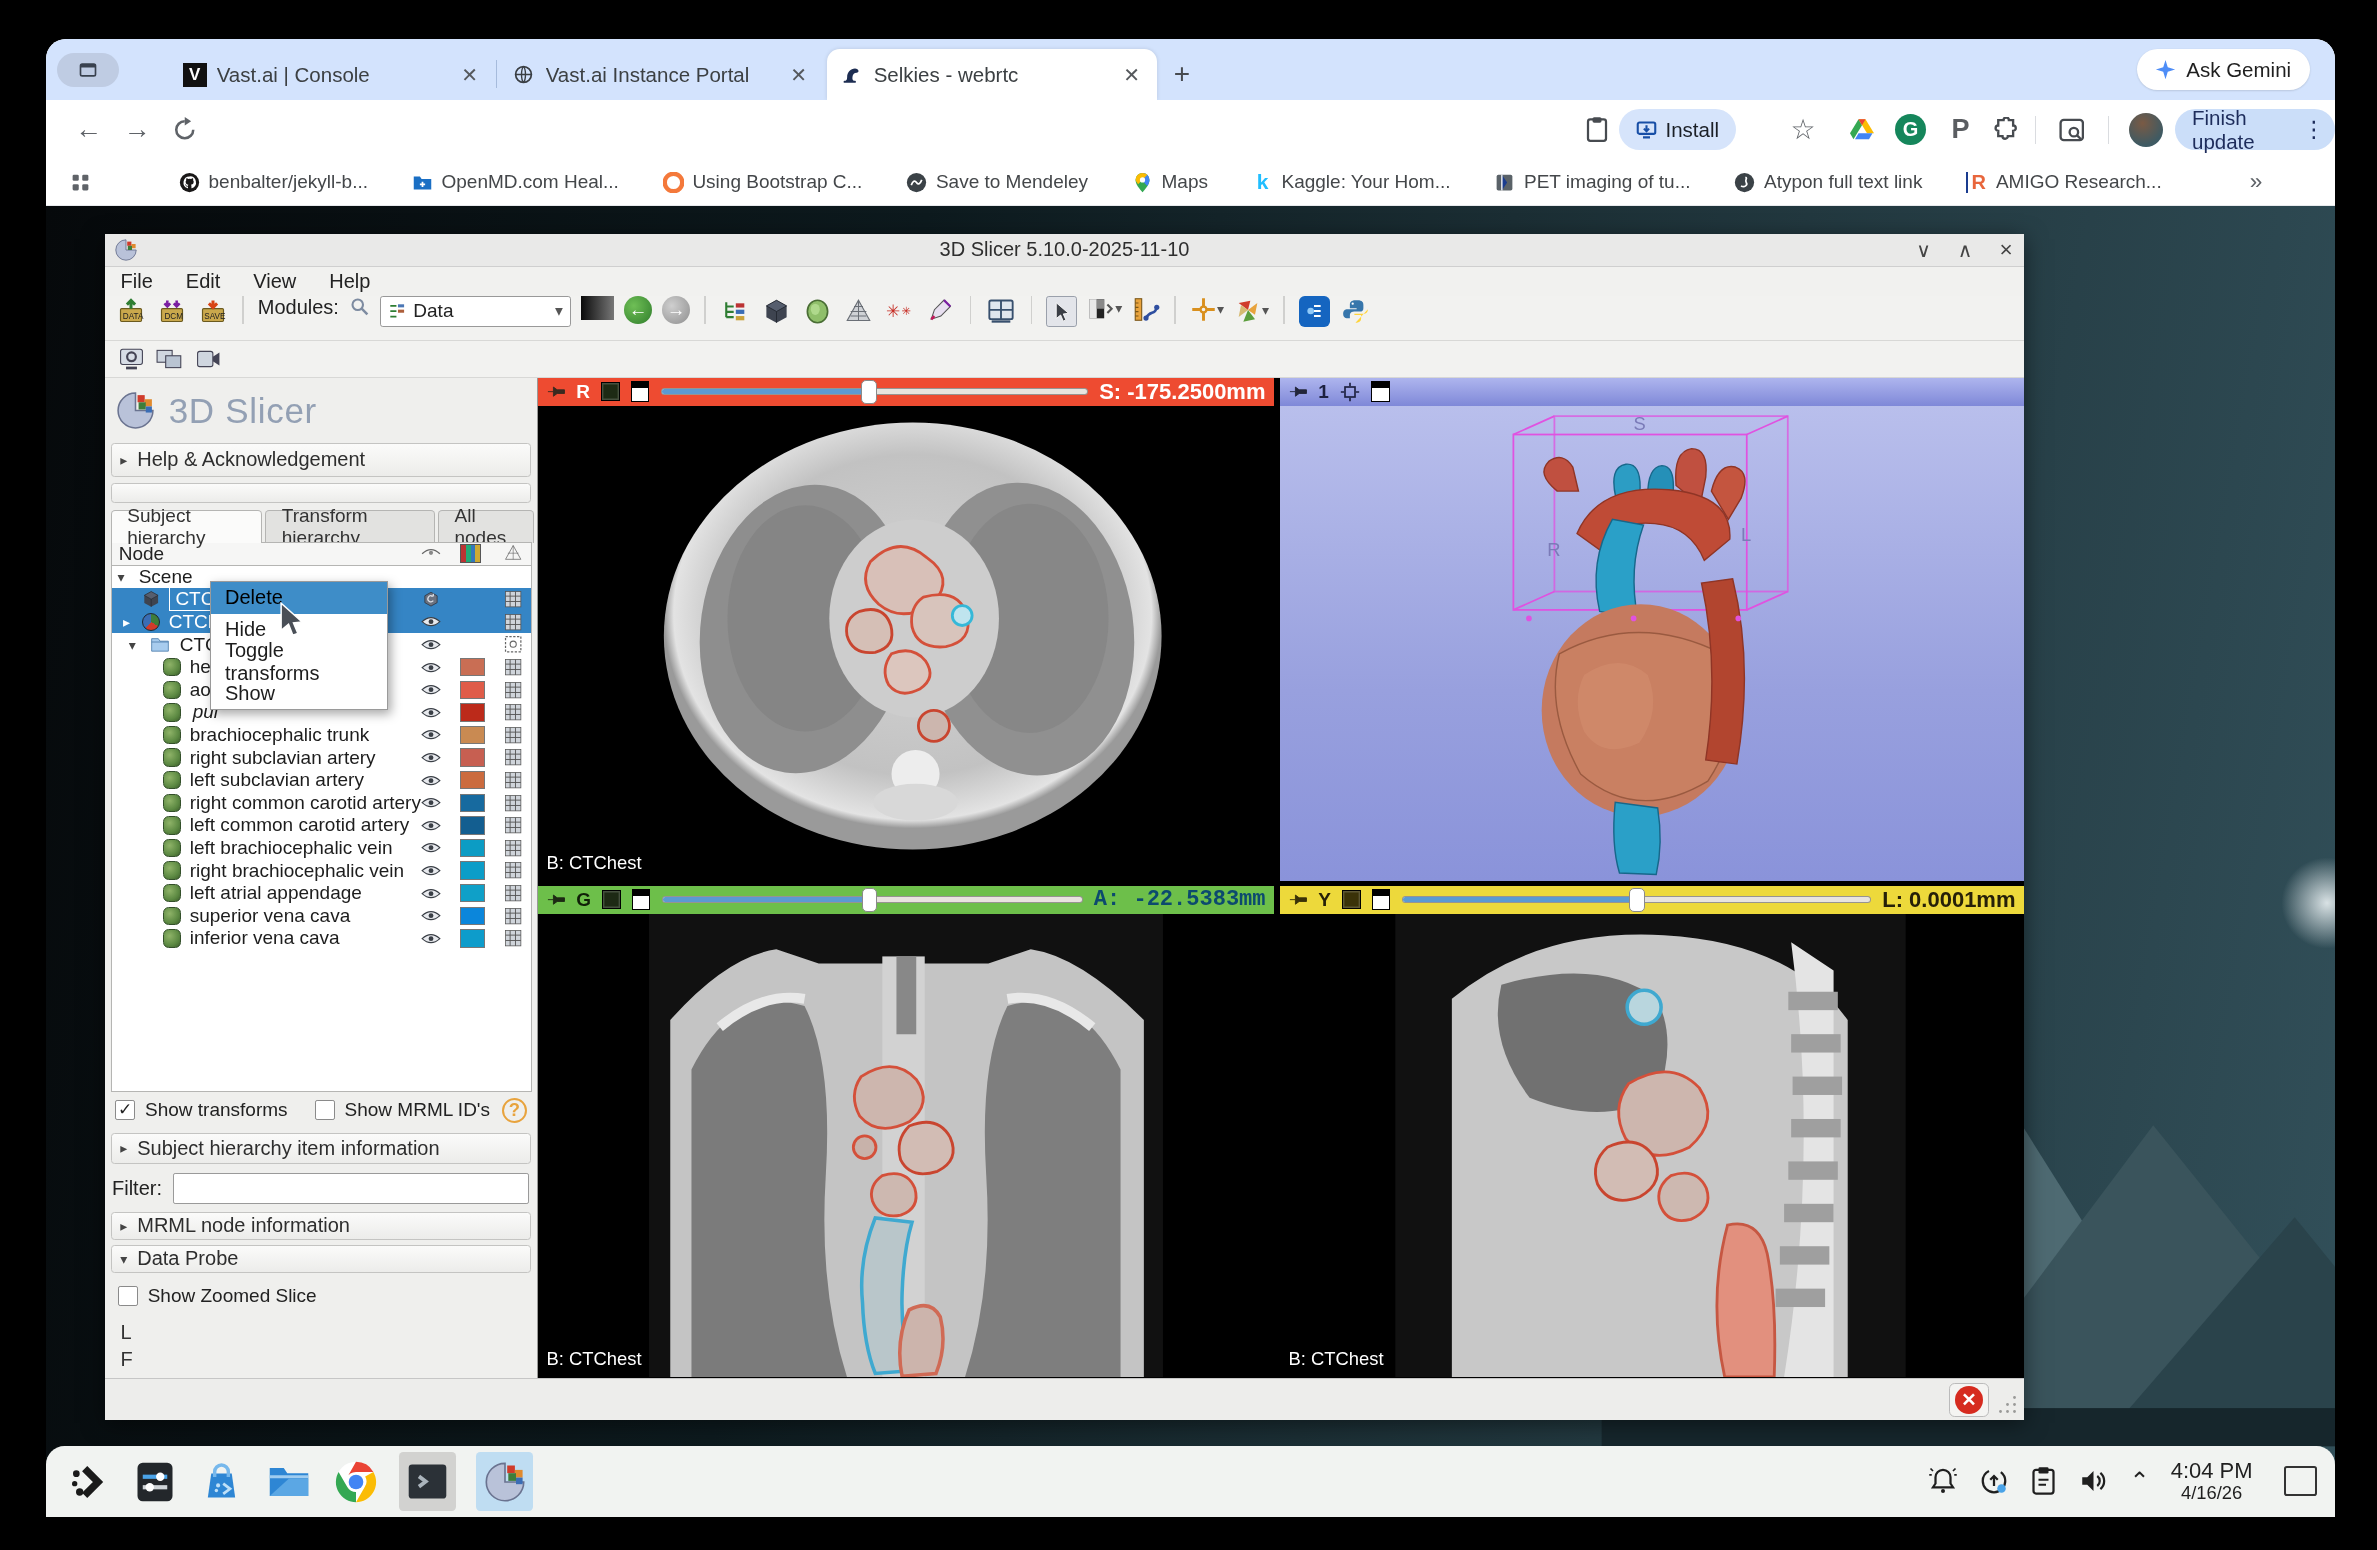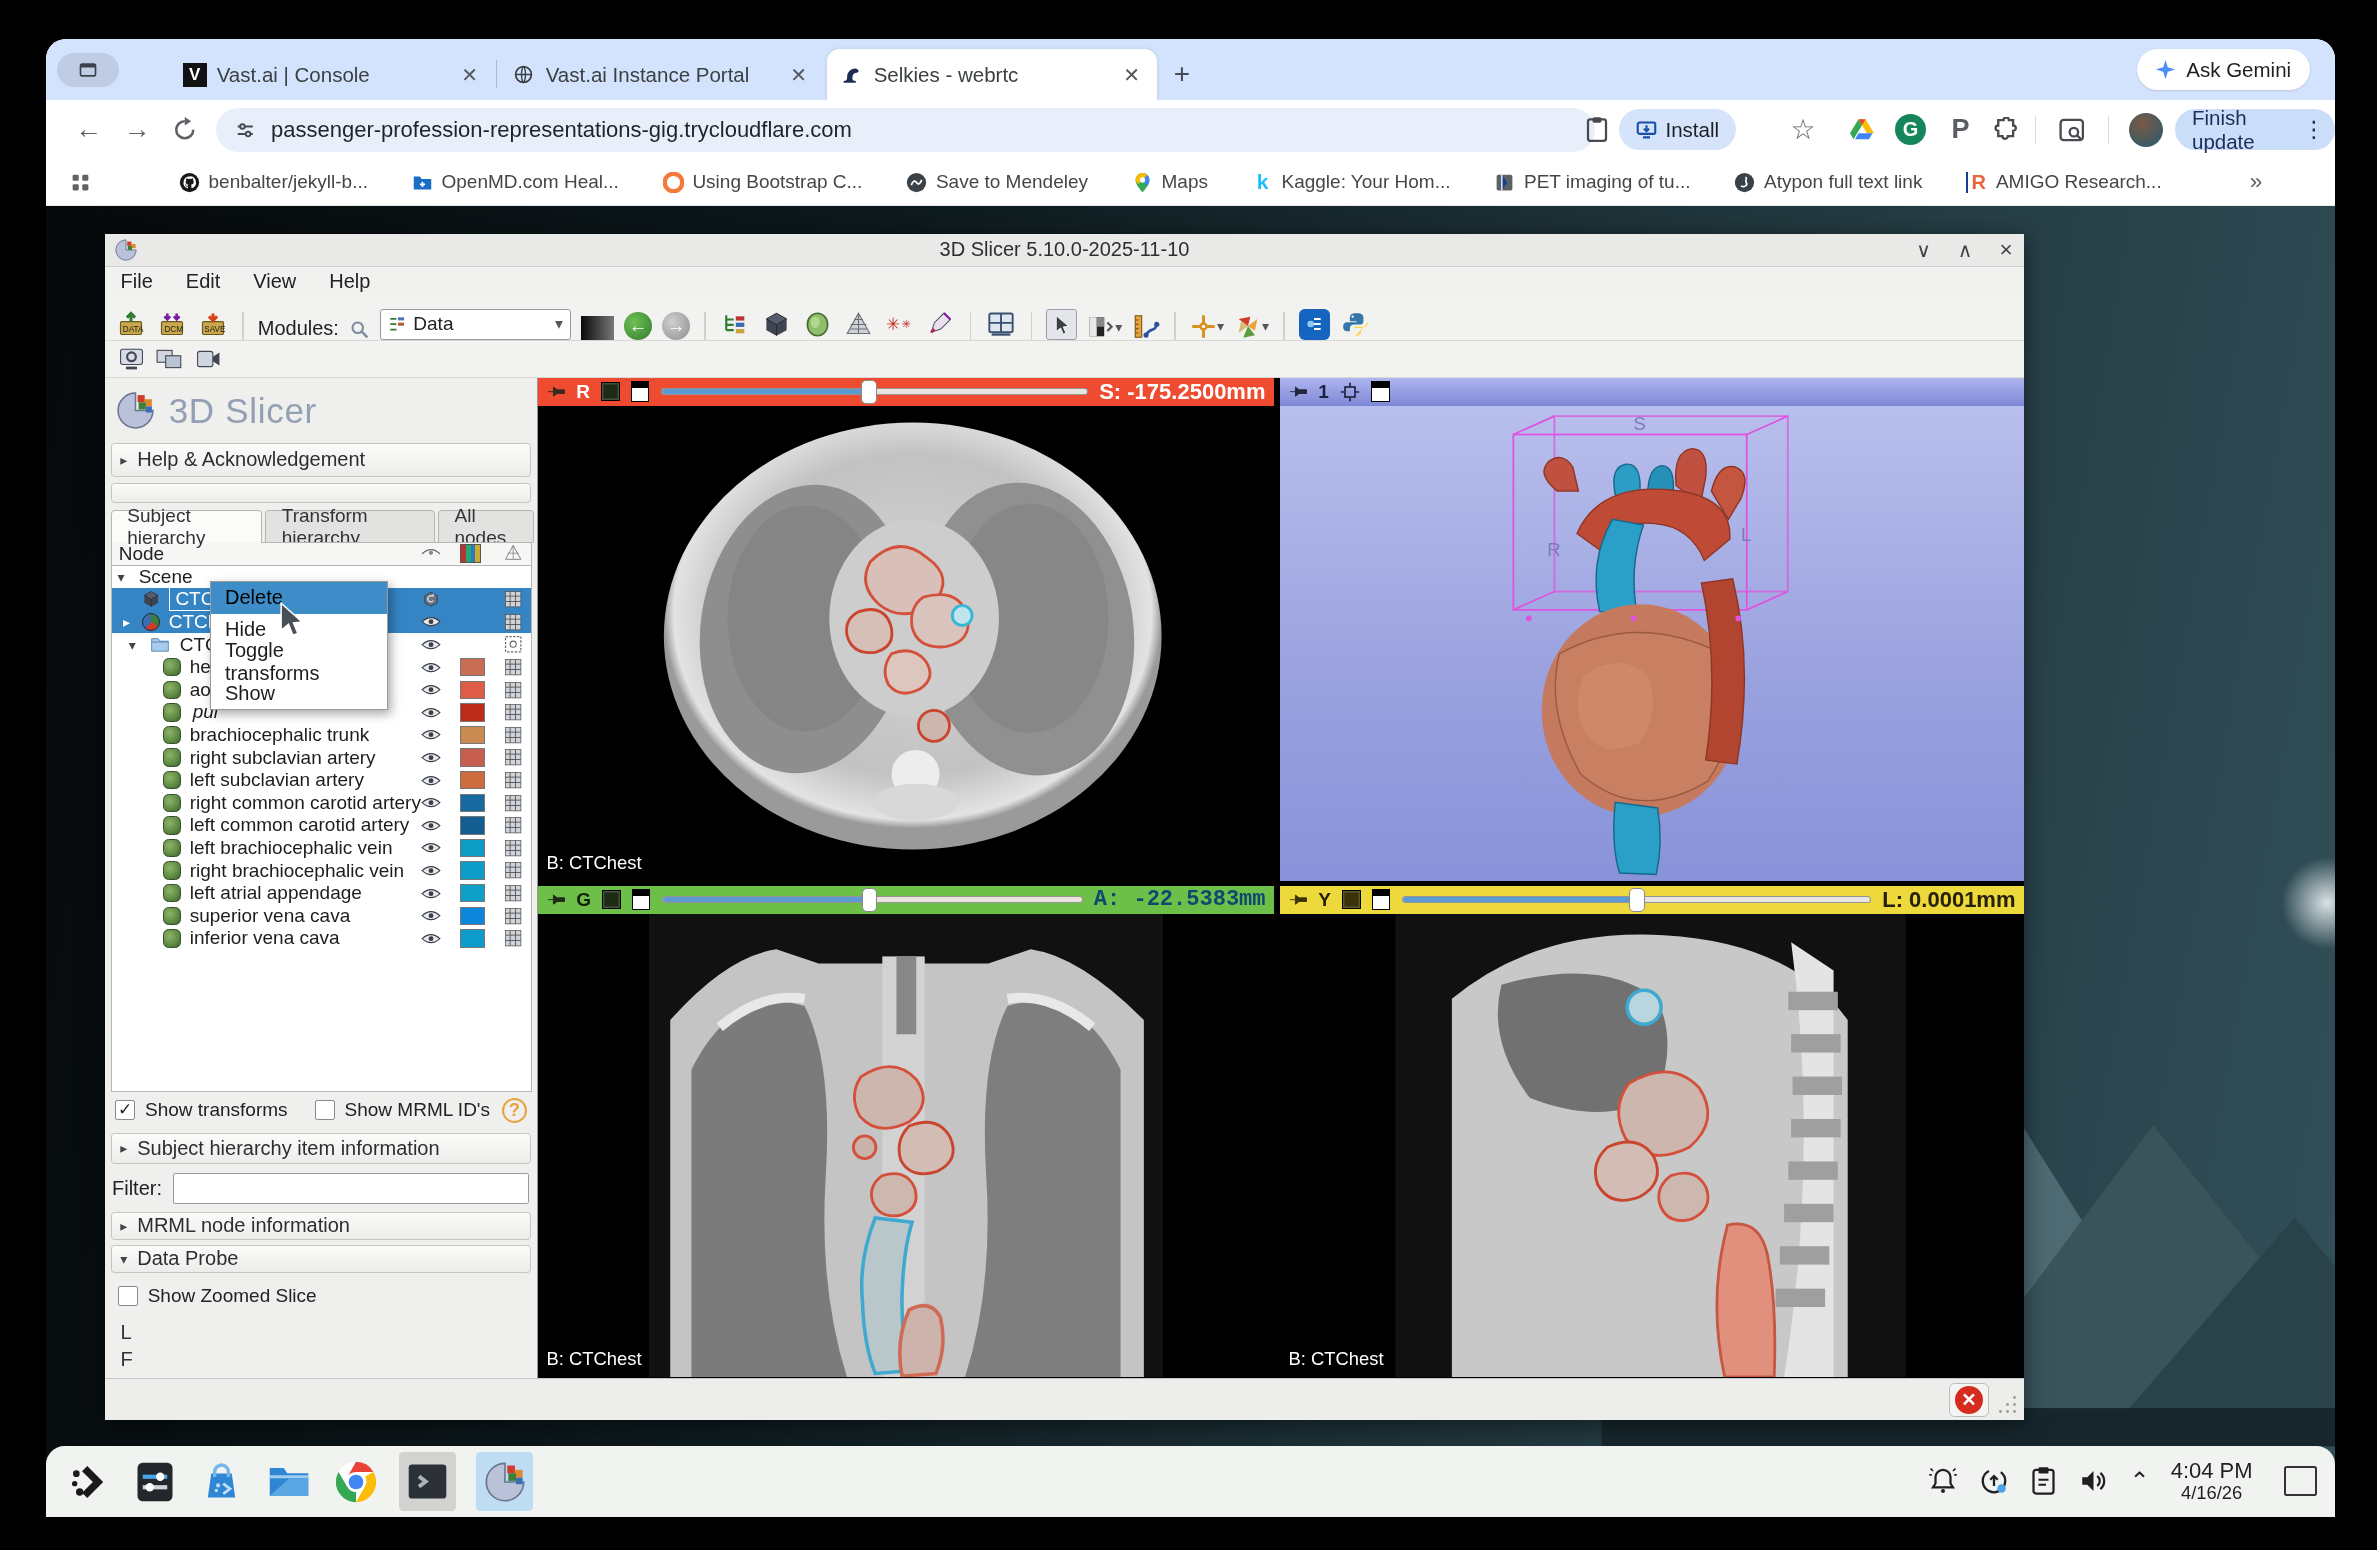--- a/index.html
+++ b/index.html
@@ -32,21 +32,21 @@
   .bmspacer{flex:1;}
   
   .content{left:0;top:167px;width:2289px;height:1311px;background:linear-gradient(100deg,#06090b 0%,#0d1a1e 35%,#22383f 70%,#32505a 100%);overflow:hidden;}
   .moon{left:2235px;top:651px;width:92px;height:92px;border-radius:50%;background:radial-gradient(circle,rgba(235,242,244,.9),rgba(235,242,244,0) 70%);}
   
   .slicer{left:59px;top:27.6px;width:1919px;height:1186px;background:#EFEFED;box-shadow:0 4.2px 21px rgba(0,0,0,.5);}
   .sl-title{left:0;top:0;width:100%;height:33px;background:#E9E9E8;border-bottom:0.7px solid #cfcfcf;display:flex;align-items:center;}
   .sl-title .t{position:absolute;left:0;right:0;text-align:center;font-size:20px;color:#2e2e2e;}
   .winctl{position:absolute;right:11.3px;top:0;height:33px;display:flex;gap:27px;align-items:center;font-size:20px;color:#444;}
   .sl-menu{left:0;top:33px;width:100%;height:30px;background:#F1F1EF;display:flex;align-items:center;gap:33px;padding:0 15.6px;font-size:20px;color:#222;}
-  .sl-toolbar{left:0;top:62px;width:100%;height:45px;background:#F2F2F0;border-bottom:0.7px solid #d8d8d6;display:flex;align-items:flex-end;gap:10px;padding:0 10px;}
+  .sl-toolbar{left:0;top:62px;width:100%;height:45px;background:#F2F2F0;border-bottom:0.7px solid #d8d8d6;display:flex;align-items:flex-start;gap:10px;padding:0 10px;}
   .sl-toolbar2{left:0;top:107px;width:100%;height:37px;background:#F2F2F0;border-bottom:0.7px solid #d8d8d6;display:flex;align-items:center;gap:11.3px;padding:0 12.7px;}
   .tsep{width:1.4px;height:28px;background:#d0d0ce;margin:0 4.2px;}
   .tbtn{width:31px;height:31px;border-radius:2.8px;}
   .modsel{width:191px;height:31px;background:#fff;border:0.7px solid #999;border-radius:2.8px;display:flex;align-items:center;gap:7px;padding:0 7px;font-size:19px;color:#222;}
   .modsel .dd{margin-left:auto;color:#555;font-size:15.6px;}
   .circbtn{width:28px;height:28px;border-radius:50%;color:#fff;font-size:18.4px;font-weight:bold;}
   
   .panel{left:0;top:144px;width:433px;height:1000px;background:#EFEFED;border-right:0.7px solid #9a9a98;}
   .logo-row{left:10px;top:12.7px;display:flex;align-items:center;gap:12.7px;}
   .wordmark{font-size:35px;color:#93A0B4;letter-spacing:0.7px;}
@@ -150,29 +150,20 @@
     </div>
 
     <div class="abs toolbar">
       <div class="abs navbtn ic" style="left:25.5px;">←</div>
       <div class="abs navbtn ic" style="left:74px;">→</div>
       <div class="abs navbtn ic" style="left:122px;">
         <svg width="25.5" height="25.5" viewBox="0 0 24 24">
             <path d="M12 4a8 8 0 1 0 8 8" fill="none" stroke="#5F6368" stroke-width="2.4"></path>
             <path d="M12 0l6 4-6 4z" fill="#5F6368"></path>
           </svg>
-      </div>
-      <div class="abs omnibox">
-        <svg width="22.6" height="22.6" viewBox="0 0 24 24">
-            <circle cx="9" cy="8" r="2.4" fill="none" stroke="#474b50" stroke-width="2"></circle>
-            <path d="M11.5 8H20M4 8h2.4" stroke="#474b50" stroke-width="2"></path>
-            <circle cx="15" cy="16" r="2.4" fill="none" stroke="#474b50" stroke-width="2"></circle>
-            <path d="M4 16h8.5M17.5 16H20" stroke="#474b50" stroke-width="2"></path>
-          </svg>
-        <span class="url">passenger-profession-representations-gig.trycloudflare.com</span>
       </div>
       <div class="abs extic ic" style="left:1535px;">
         <svg width="24" height="27" viewBox="0 0 20 24">
             <rect x="2" y="3" width="16" height="19" rx="2" fill="none" stroke="#474b50" stroke-width="2"></rect>
             <rect x="6" y="1" width="8" height="5" rx="1.5" fill="#474b50"></rect>
           </svg>
       </div>
       <div class="abs chip" style="left:1573px;background:#D6E4FB;color:#1B1F26;">
         <svg width="21" height="21" viewBox="0 0 24 24">
             <rect x="2" y="4" width="20" height="13" rx="2" fill="none" stroke="#174EA6" stroke-width="2.4"></rect>

